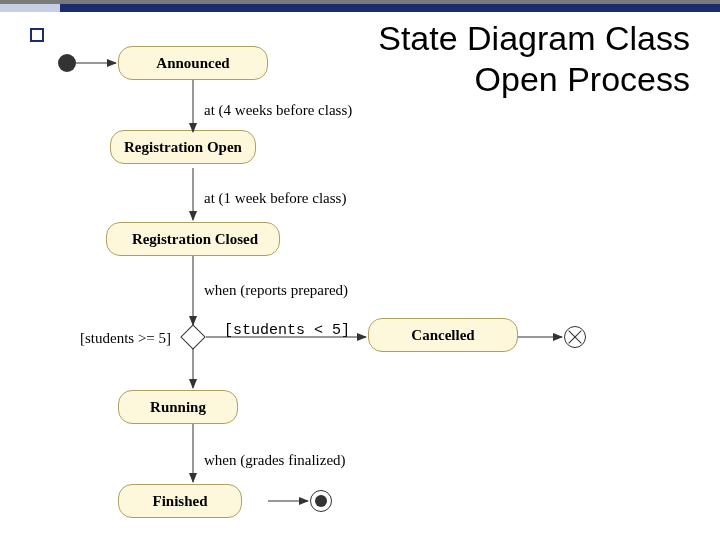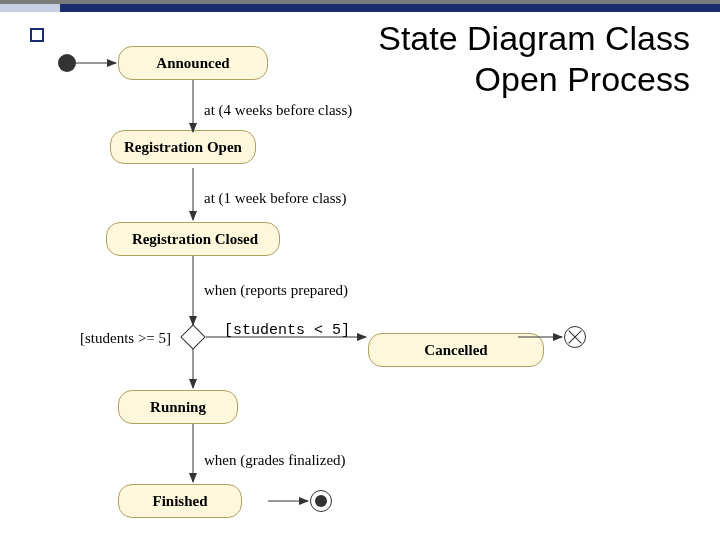--- a/index.html
+++ b/index.html
@@ -109,21 +109,21 @@
 
   <div class="state" style="left:118px; top:32px; width:150px;">
     <span>Announced</span>
   </div>
   <div class="state" style="left:110px; top:116px; width:146px;">
     <span>Registration Open</span>
   </div>
   <div class="state" style="left:106px; top:208px; width:174px;padding-left:16px;">
     <span>Registration Closed</span>
   </div>
-  <div class="state" style="left:368px; top:319px; width:176px;">
+  <div class="state" style="left:368px; top:304px; width:150px;">
     <span>Cancelled</span>
   </div>
   <div class="state" style="left:118px; top:376px; width:120px;">
     <span>Running</span>
   </div>
   <div class="state" style="left:118px; top:470px; width:124px;">
     <span>Finished</span>
   </div>
 
   <div class="decision" style="left:184px; top:314px;"></div>

